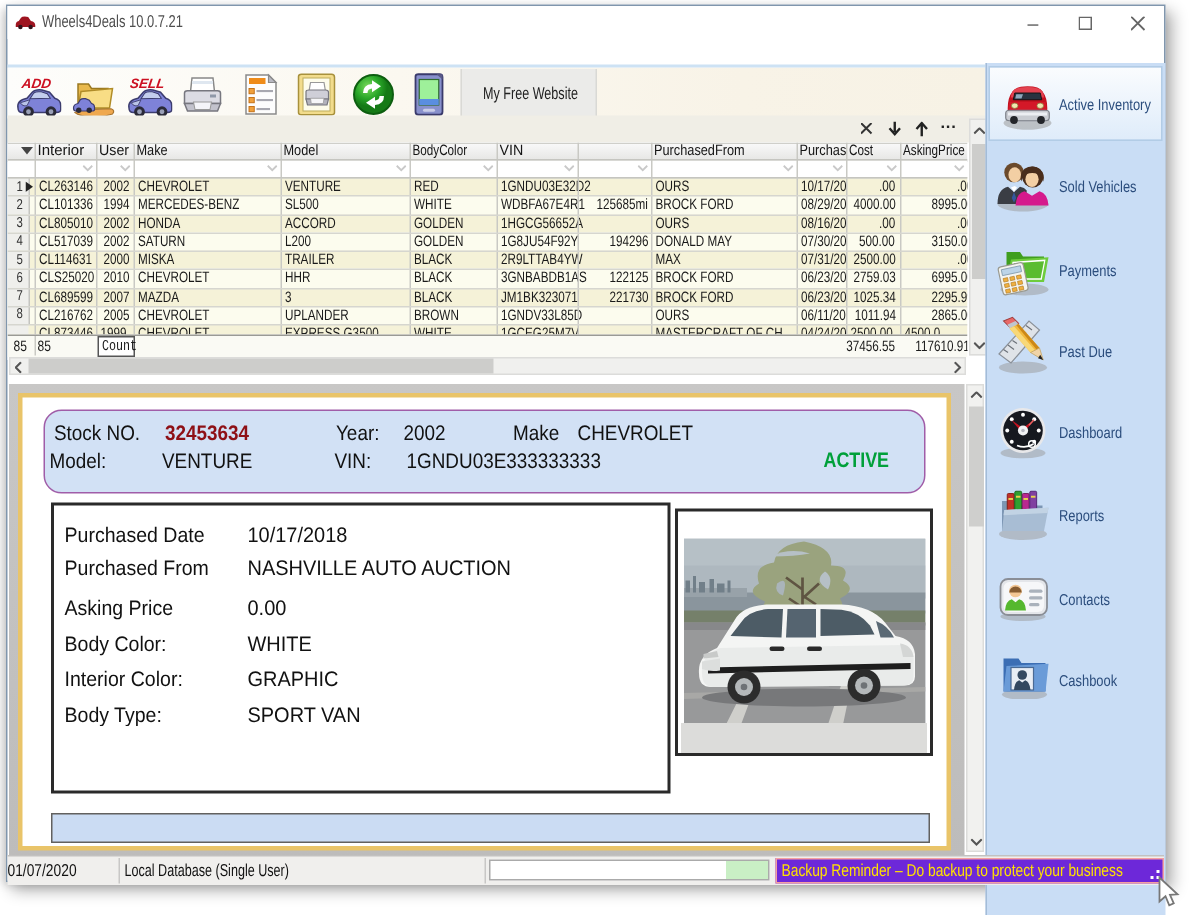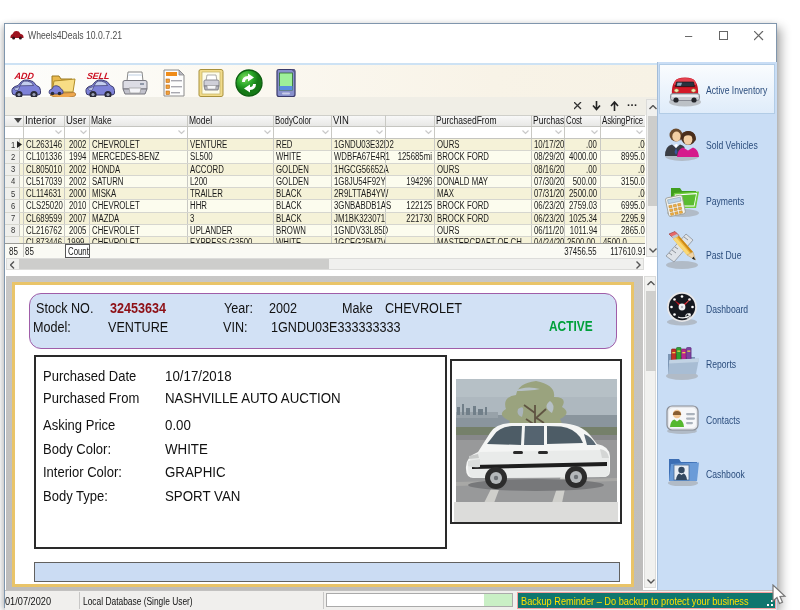--- a/index.html
+++ b/index.html
@@ -1,15 +1,15 @@
 <!DOCTYPE html>
 <html><head><meta charset="utf-8"><style>
 html,body{margin:0;padding:0;}
 body{width:800px;height:610px;background:#fff;font-family:"Liberation Sans",sans-serif;overflow:hidden;position:relative;}
-#win{position:absolute;left:4px;top:3px;width:773px;height:585px;background:#fff;border:1px solid #8096ad;box-shadow:4px 5px 10px rgba(0,0,0,0.33), -2px 2px 6px rgba(0,0,0,0.18);box-sizing:border-box;overflow:visible;margin-top:20px;}
+#win{position:absolute;left:4px;top:3px;width:773px;height:585px;background:#fff;border:1px solid #8096ad;box-shadow:4px 5px 10px rgba(0,0,0,0.33), -2px 2px 6px rgba(0,0,0,0.18);box-sizing:border-box;overflow:visible;}
 .abs{position:absolute;}
 .t{position:absolute;white-space:nowrap;transform-origin:0 50%;}
 .tr{position:absolute;white-space:nowrap;transform-origin:100% 50%;}
 .vline{position:absolute;width:1px;background:#c9c9c4;}
 .hline{position:absolute;height:1px;background:#d6d6cf;}
 </style></head><body>
 <div id="win">
 
 <div class="abs" style="left:0;top:0;width:771px;height:22px;background:#fff;">
  <svg class="abs" style="left:5px;top:6px" width="14" height="10" viewBox="0 0 14 10">
@@ -21,20 +21,23 @@
  <span class="t" style="left:680px;top:4px;font-size:13px;color:#555">–</span>
  <svg class="abs" style="left:714px;top:7px" width="9" height="9">
         <rect x="0.5" y="0.5" width="8" height="8" fill="none" stroke="#666" stroke-width="1"></rect>
       </svg>
  <svg class="abs" style="left:749px;top:7px" width="10" height="10">
         <path d="M0,0 L9,9 M9,0 L0,9" stroke="#666" stroke-width="1.2"></path>
       </svg>
 </div>
 
 <div class="abs" style="left:0;top:39px;width:652px;height:34px;background:linear-gradient(90deg,#fdfdfb 0%,#fbf8f0 40%,#f8f3e7 75%,#f7f2e5 100%);border-top:2px solid #cde2f4;">
+ <div class="abs" style="left:302px;top:1px;width:89px;height:33px;background:#ebebe9;border-left:1px solid #d9d9d5;border-right:1px solid #d9d9d5;">
+  <span class="t" style="left:14px;top:11px;font-size:11.5px;color:#222;transform:scaleX(0.73)">My Free Website</span>
+ </div>
 
  <svg class="abs" style="left:5px;top:6px" width="31" height="30" viewBox="0 0 31 30">
         <text x="15" y="8" font-family="Liberation Sans" font-size="9" font-style="italic" font-weight="bold" fill="#cc1022" text-anchor="middle" transform="skewX(-8)">ADD</text>
 <path d="M2,21 Q1,16 8,14.5 L11.5,10.5 Q13.5,8.5 18,9 L23,10.5 L26.5,14.5 Q30.5,15.5 30.5,19.5 L30.5,22 Q30.5,24 27.5,24 L5,24 Q2,24 2,21 Z" fill="#7e82d8" stroke="#3c3c6e" stroke-width="1"></path>
 <path d="M12.5,11 Q14,9.8 17.5,10.2 L21.5,11.5 L23.5,14.5 L10,14.8 Z" fill="#c3cdee" stroke="#3c3c6e" stroke-width="0.7"></path>
 <path d="M3.5,17.5 L10,15.5 L8,19.5 Q5,20 3.5,17.5 Z" fill="#b9c3e8" stroke="#3c3c6e" stroke-width="0.6"></path>
 <circle cx="9" cy="23.5" r="3.6" fill="#2a2a38"></circle>
         <circle cx="9" cy="23.5" r="1.6" fill="#9aa0b8"></circle>
 <circle cx="24" cy="23.5" r="3.6" fill="#2a2a38"></circle>
         <circle cx="24" cy="23.5" r="1.6" fill="#9aa0b8"></circle>
@@ -331,21 +334,21 @@
       <div class="hline" style="left:0;top:72.00px;width:640px;"></div>
       <div class="hline" style="left:0;top:84.25px;width:640px;"></div>
       <div class="hline" style="left:0;top:96.50px;width:640px;"></div>
       <div class="hline" style="left:0;top:108.75px;width:640px;"></div>
       <div class="hline" style="left:0;top:121.00px;width:640px;"></div>
       <div class="hline" style="left:0;top:11px;width:640px;background:#c5c5c0;"></div>
       <div class="hline" style="left:0;top:23px;width:640px;background:#c5c5c0;"></div>
       <div class="abs" style="left:0;top:128.00px;width:640px;height:14px;background:#fafaf4;border-top:1px solid #9a9a95;">
         <span class="t" style="left:4px;top:2px;font-size:10px;color:#1a1a1a;transform:scaleX(0.8)">85</span>
         <span class="t" style="left:20px;top:2px;font-size:10px;color:#1a1a1a;transform:scaleX(0.8)">85</span>
-        <div class="abs" style="left:60px;top:0px;width:23px;height:12px;border:1px solid #555;background:#fff;">
+        <div class="abs" style="left:60px;top:0px;width:23px;height:12px;border:1px solid #555;background:#fff;font-family:Liberation Mono, monospace;">
           <span class="t" style="left:2px;top:1px;font-size:10px;color:#1a1a1a;transform:scaleX(0.78)">Count</span>
         </div>
         <span class="tr" style="right:48px;top:2px;font-size:10px;color:#1a1a1a;transform:scaleX(0.78)">37456.55</span>
         <span class="tr" style="right:-2px;top:2px;font-size:10px;color:#1a1a1a;transform:scaleX(0.78)">117610.91</span>
         <div class="vline" style="left:18px;top:0;height:13px;"></div>
       </div>
     </div>
 
 <div class="abs" style="left:641px;top:75px;width:12px;height:158px;background:#f0f0ee;border:1px solid #dcdcda;box-sizing:border-box;">
  <svg class="abs" style="left:2px;top:5px" width="8" height="5">
@@ -602,21 +605,21 @@
     </div>
 
 <div class="abs" style="left:0;top:566px;width:771px;height:19px;background:#f0efed;border-top:1px solid #c2c1c0;">
  <span class="t" style="left:0px;top:4px;font-size:11.5px;color:#111;transform:scaleX(0.80)">01/07/2020</span>
  <div class="abs" style="left:74px;top:1px;width:1px;height:17px;background:#c8c7c6;"></div>
  <span class="t" style="left:78px;top:4px;font-size:11.5px;color:#111;transform:scaleX(0.73)">Local Database (Single User)</span>
  <div class="abs" style="left:318px;top:1px;width:1px;height:17px;background:#c8c7c6;"></div>
  <div class="abs" style="left:321px;top:2px;width:187px;height:14px;background:#fff;border:1px solid #aaa;box-sizing:border-box;">
    <div class="abs" style="right:0;top:0;width:28px;height:12px;background:#c9efc5;"></div>
  </div>
- <div class="abs" style="left:512px;top:1px;width:259px;height:17px;background:#0f766e;border:1px solid #f4a0a0;box-sizing:border-box;">
+ <div class="abs" style="left:512px;top:1px;width:259px;height:17px;background:#6d28d9;border:1px solid #f4a0a0;box-sizing:border-box;">
   <span class="t" style="left:3px;top:2px;font-size:11.5px;color:#ffe000;transform:scaleX(0.80)">Backup Reminder – Do backup to protect your business</span>
   <svg class="abs" style="right:1px;bottom:1px" width="9" height="9">
           <g fill="#fff">
             <rect x="6" y="6" width="2" height="2"></rect>
             <rect x="6" y="2" width="2" height="2"></rect>
             <rect x="2" y="6" width="2" height="2"></rect>
           </g>
         </svg>
  </div>
 </div>

